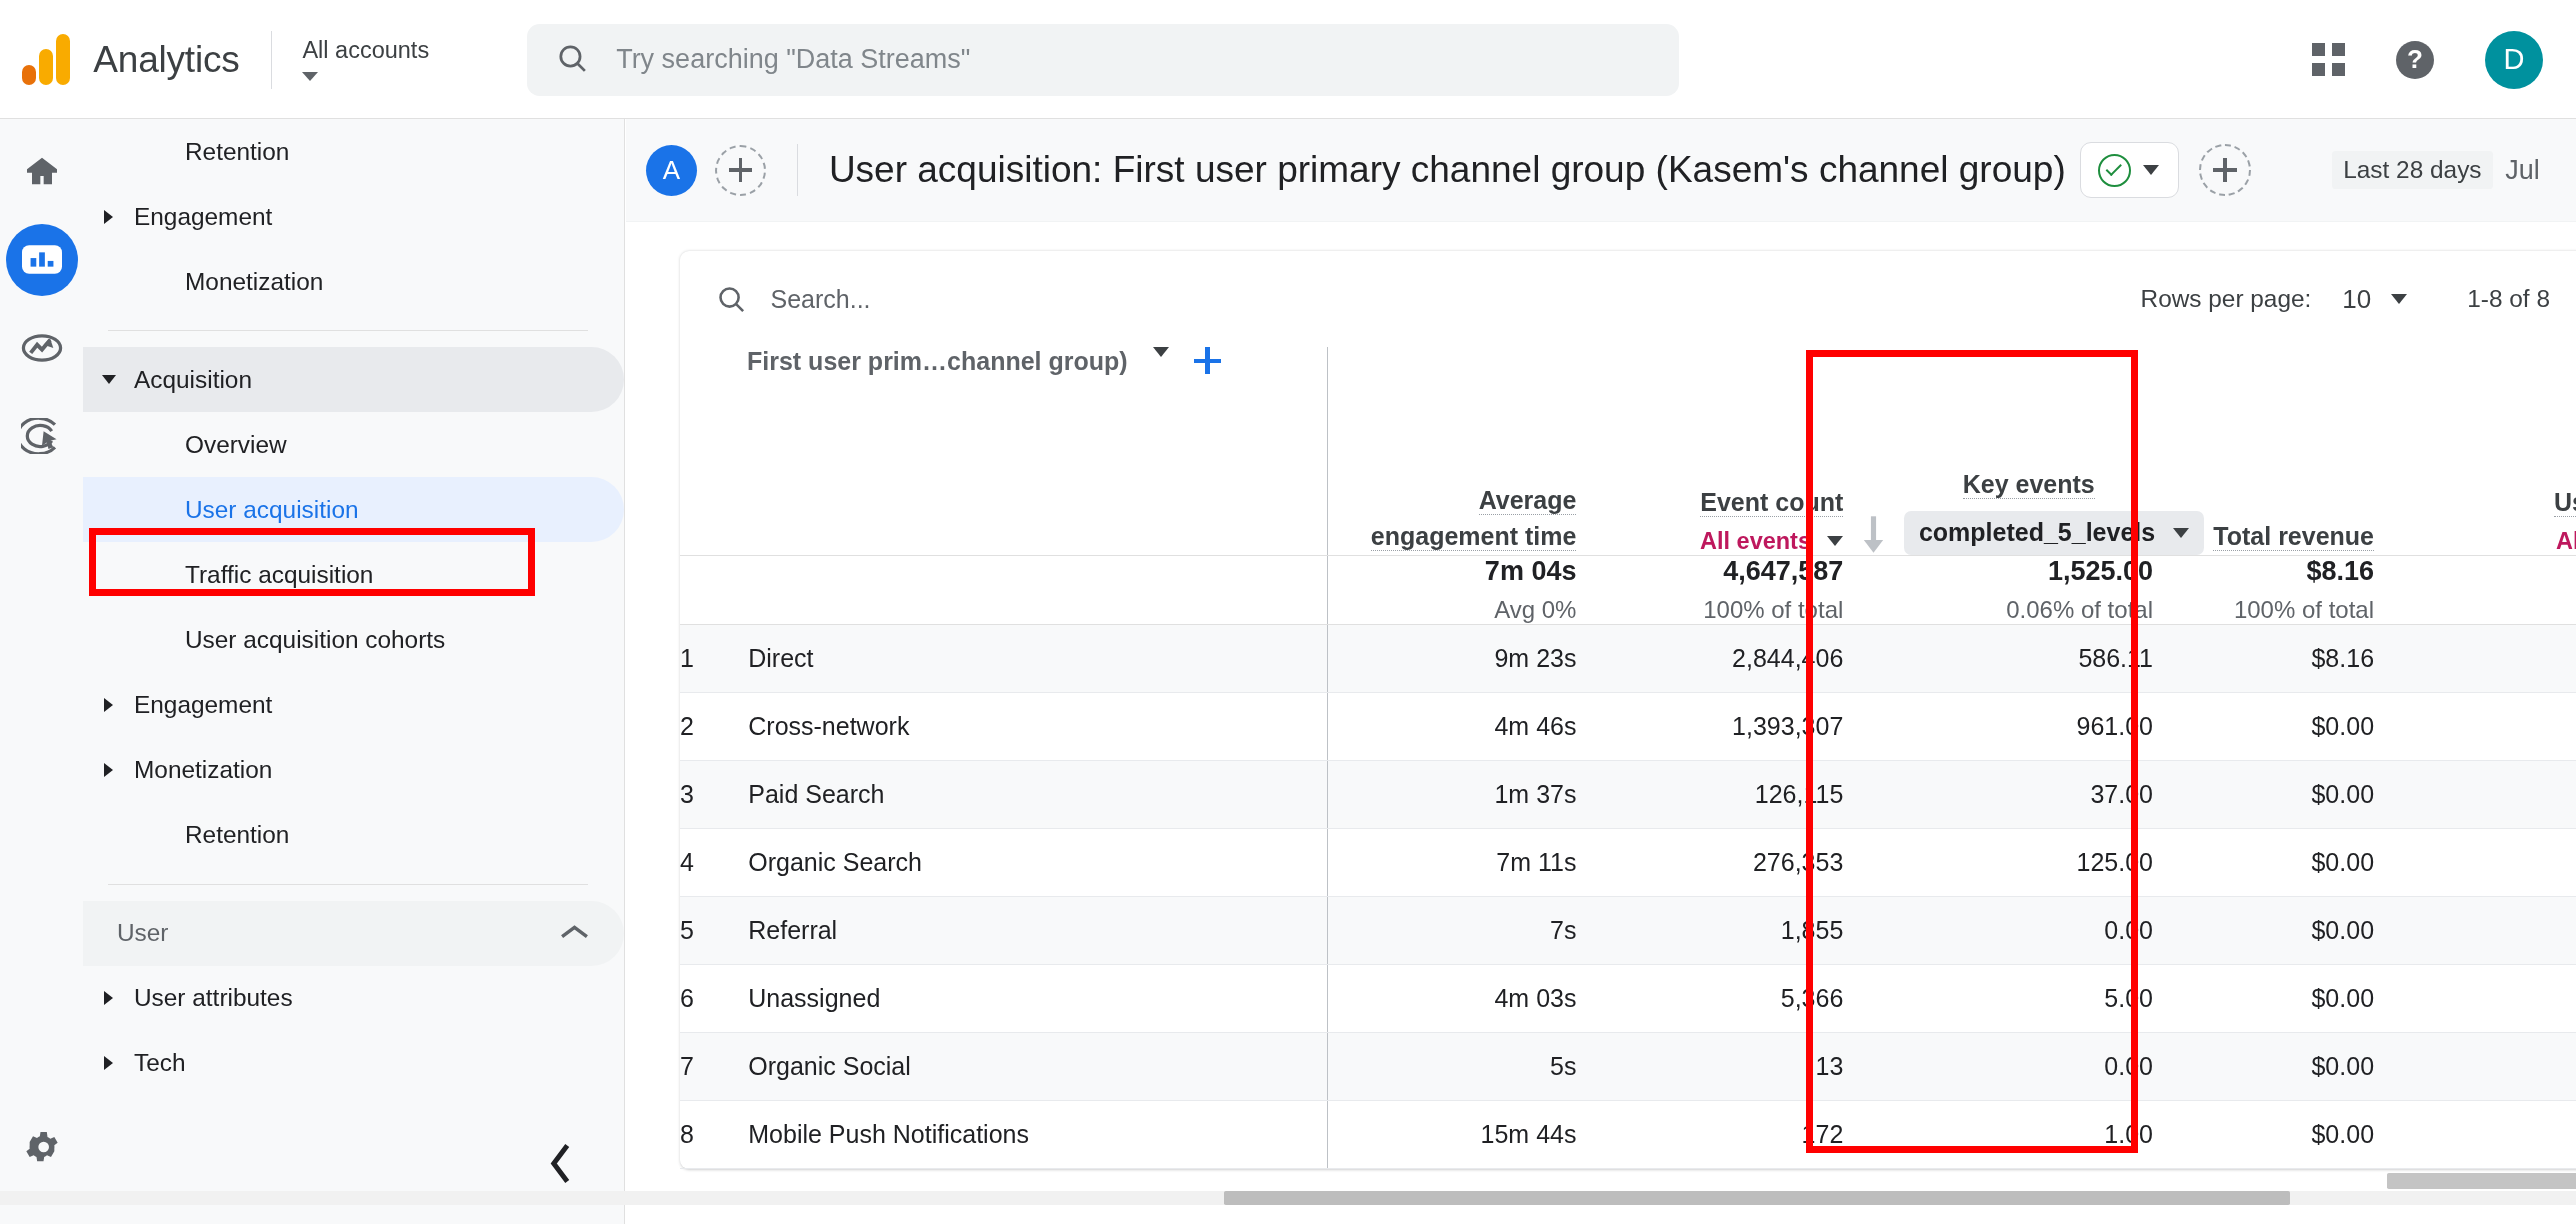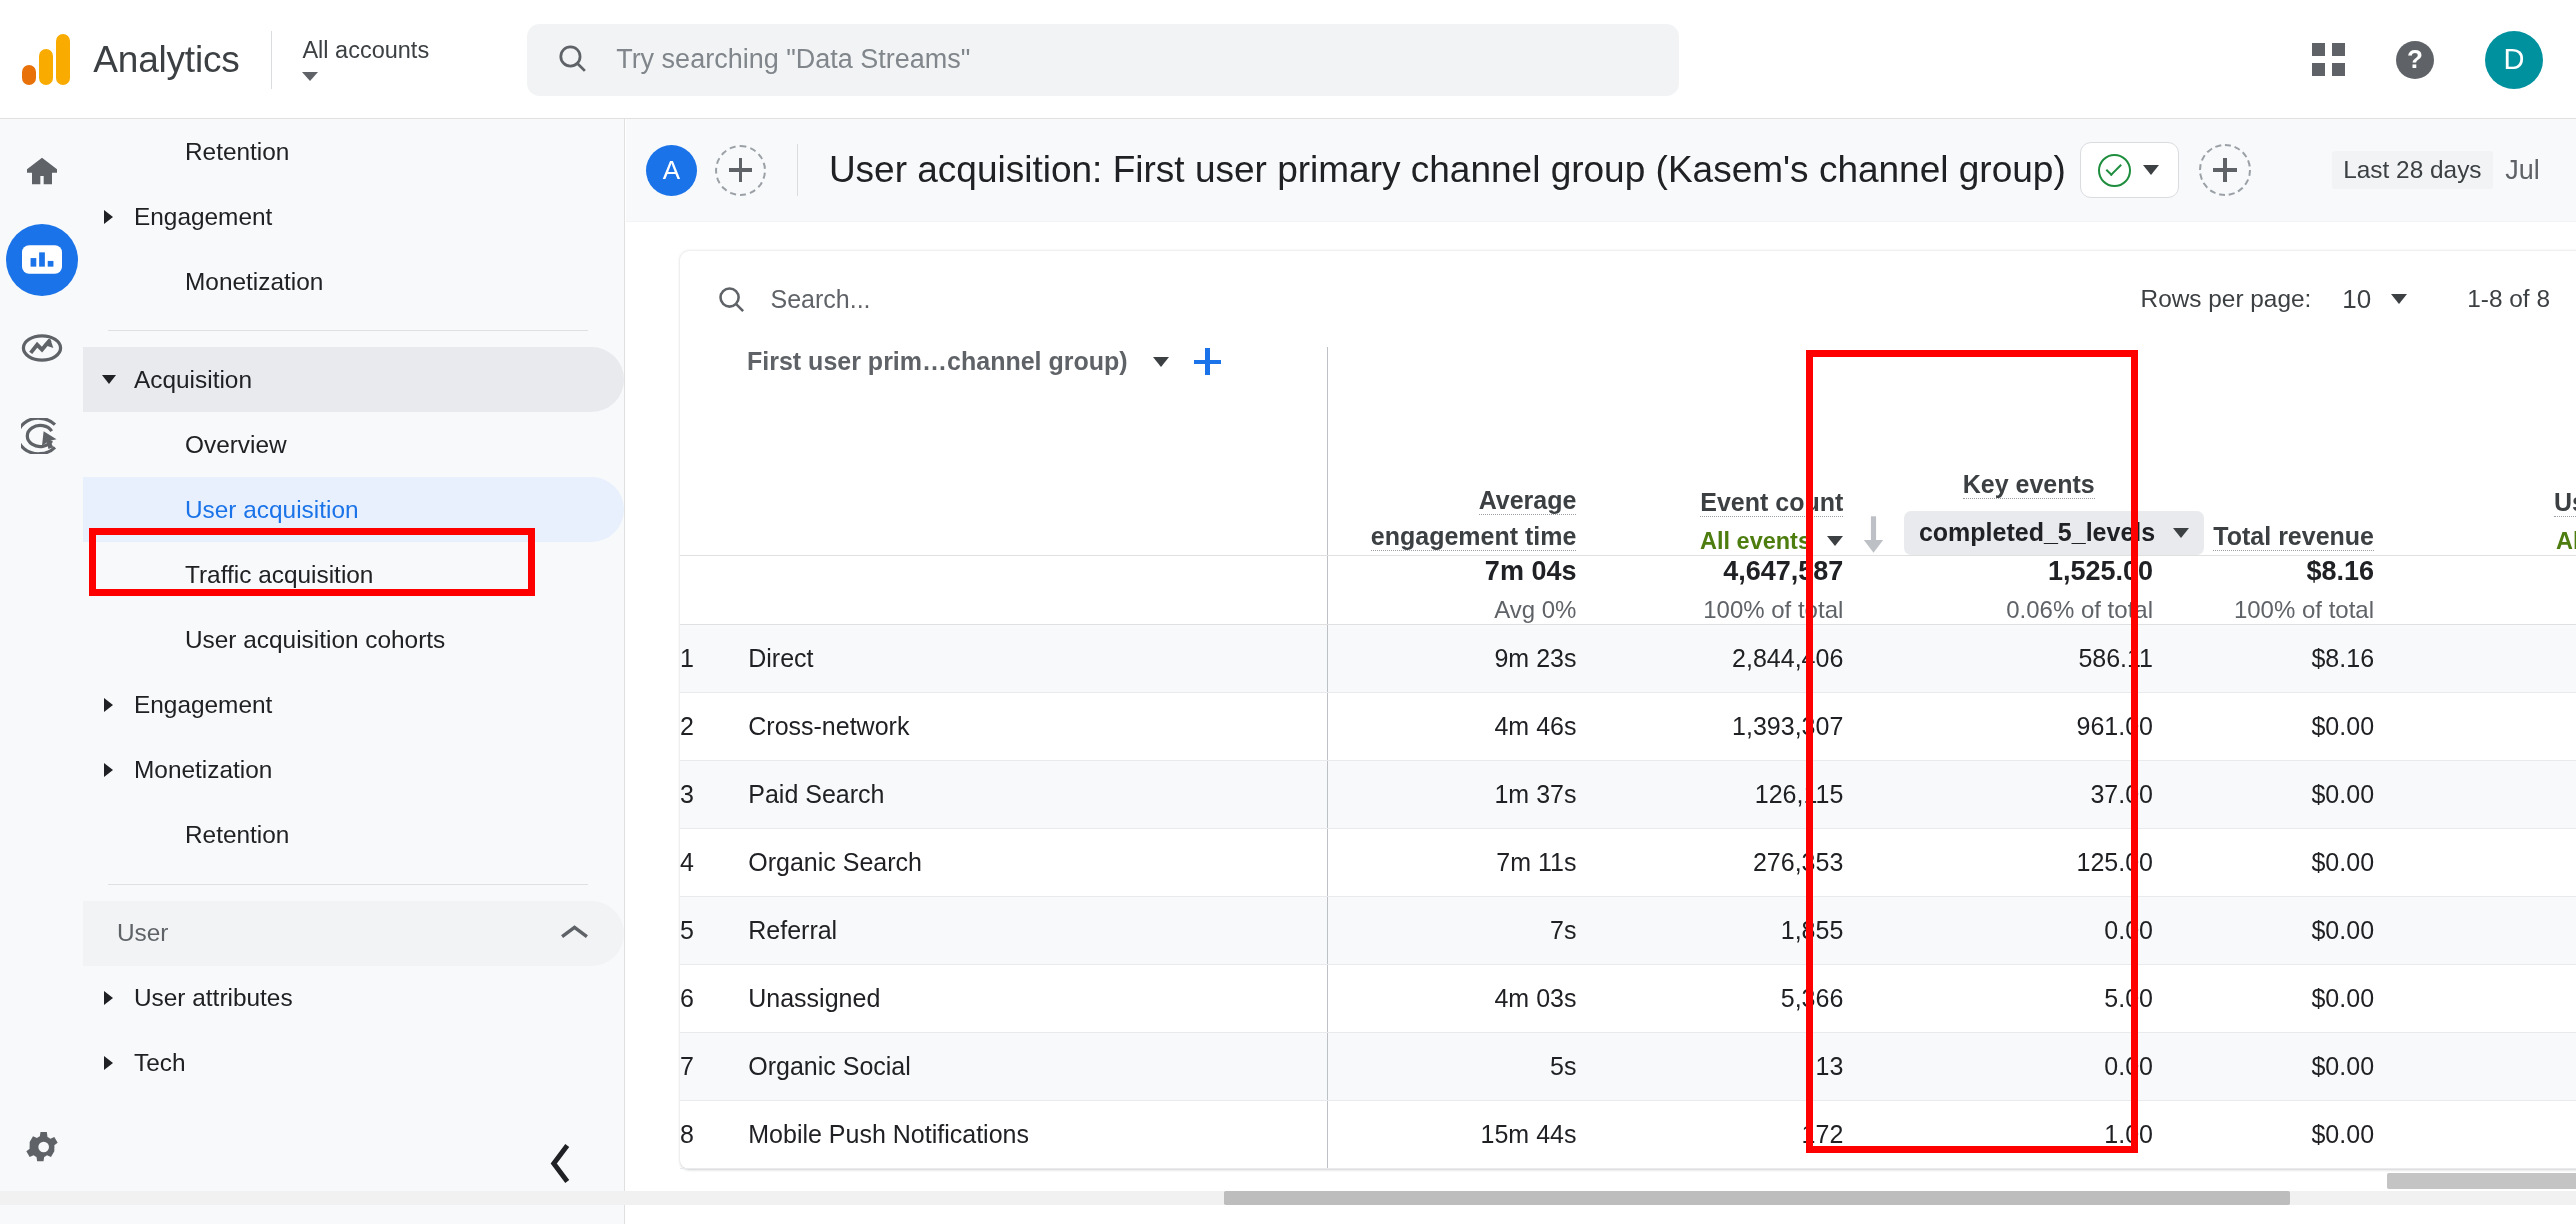--- a/index.html
+++ b/index.html
@@ -186,33 +186,33 @@
   .col-usr  { width: 208px; }
 
   .hdr-cell {
     vertical-align: bottom; text-align: right; padding: 20px 31px 16.3px 11px;
     border-bottom: 0.9px solid #e0e0e0; height: 208px;
   }
   .hdr-dim-cell {
     vertical-align: top; text-align: left; padding: 31px 0 0 0;
     border-bottom: 0.9px solid #e0e0e0; border-right: 1.8px solid #bdc1c6;
   }
-  .dim-pick { display:flex; align-items:center; gap: 25px; cursor:pointer; padding-left: 67px; }
+  .dim-pick { display:flex; gap: 25px; cursor:pointer; padding-left: 67px; }
   .dim-pick-label { font-size: 25px; color:#5f6368; }
   .blue-plus { position:relative; width: 27px; height: 27px; }
   .blue-plus:before, .blue-plus:after { content:""; position:absolute; background:#1a73e8; }
   .blue-plus:before { left:11.7px; top:0; width:4.5px; height:27px; }
   .blue-plus:after { top:11.7px; left:0; height:4.5px; width:27px; }
 
   .mh-title {
     font-size: 25px; color: #3c4043; line-height: 1.46;
     border-bottom: 1.8px dotted #9aa0a6; display: inline;
     box-decoration-break: clone; -webkit-box-decoration-break: clone;
   }
-  .mh-sub { font-size: 23.5px; color:#4d7c0f; margin-top: 7.2px; }
+  .mh-sub { font-size: 23.5px; color:#be185d; margin-top: 7.2px; }
   .mh-sub-sel { display:flex; align-items:center; justify-content:flex-end; gap:16.3px; cursor:pointer; }
   .chip-sel {
     display:inline-flex; align-items:center; gap:18px; background:#e8eaed;
     border-radius: 7.2px; padding: 7.2px 14.5px; cursor:pointer; margin-top: 9px;
   }
   .chip-sel-label { font-size: 25px; color:#202124; }
 
   .tot-cell {
     text-align:right; padding: 0 31px 23.5px 11px; vertical-align: bottom;
     border-bottom: 0.9px solid #e0e0e0;

